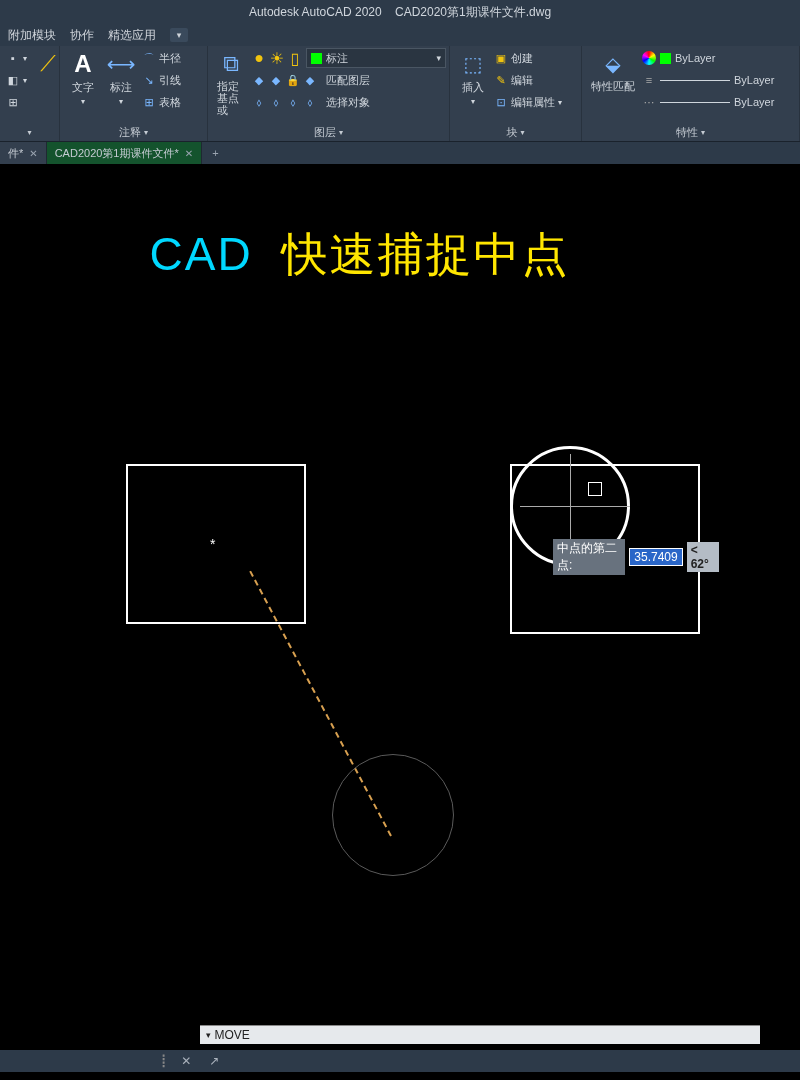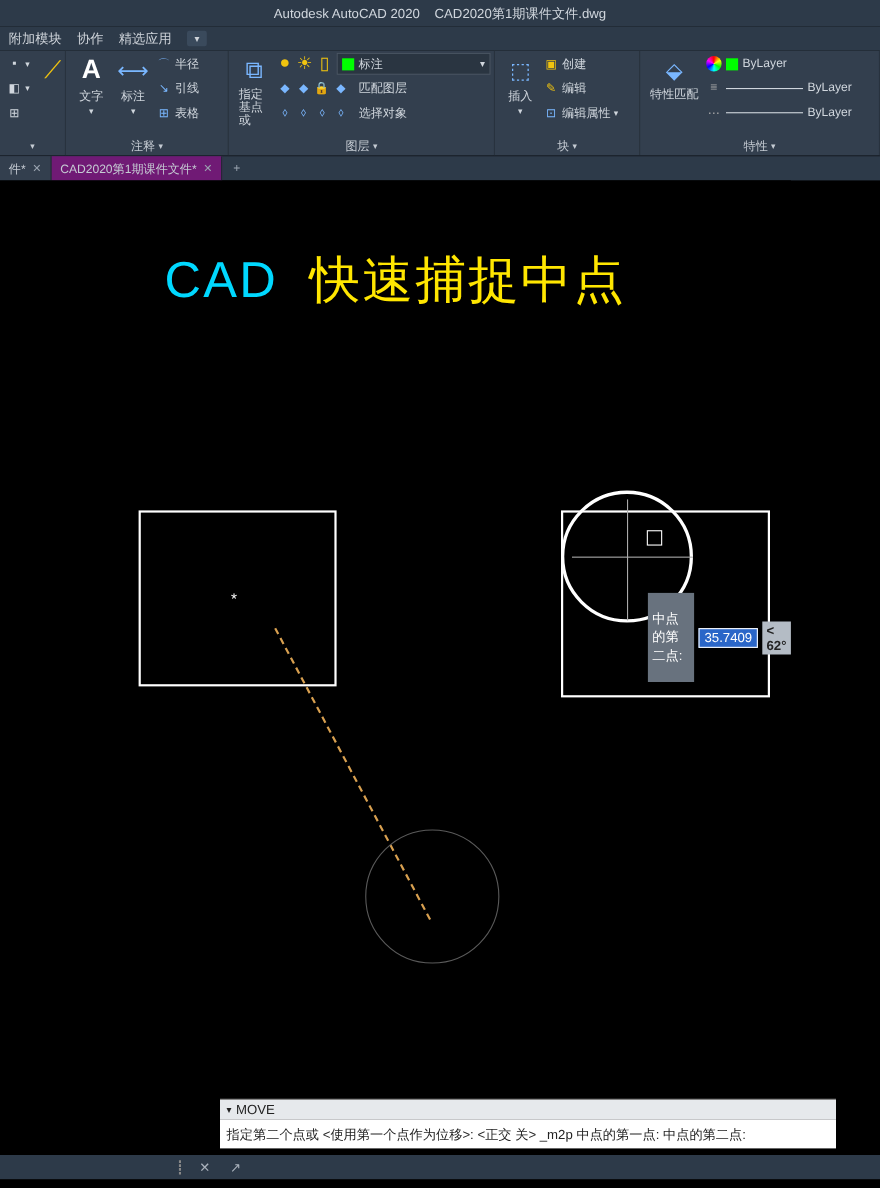--- a/index.html
+++ b/index.html
@@ -97,21 +97,21 @@
 .tab {
   padding: 0 8px;
   height: 22px;
   display: flex;
   align-items: center;
   gap: 6px;
   background: #333f4e;
   border-right: 1px solid #1f2832;
   cursor:pointer;
 }
-.tab.active { background: #701a75; }
+.tab.active { background: #14532d; }
 .tab .x { font-size:10px; color:#9aa4b0; }
 .plus-tab { padding:0 10px; color:#9aa4b0; cursor:pointer; }
 .canvas {
   position: relative;
   width: 719px;
   height: 780px;
   background: #000;
 }
 .title-text {
   position:absolute;
@@ -158,21 +158,21 @@
 .pick-box {
   position:absolute; left:588px; top:318px;
   width:14px; height:14px;
   border:1px solid #fff;
 }
 .tooltip {
   position:absolute; left:553px; top:375px;
   display:flex; gap:4px; align-items:center;
   font-size:12px;
 }
-.tt-label { background:#68727e; color:#fff; padding:15px 4px;margin-left:36px; }
+.tt-label { background:#68727e; color:#fff; padding:1px 4px; }
 .tt-val { background:#2a66c8; color:#fff; padding:1px 4px; border:1px solid #fff; }
 .tt-angle { background:#b4bcc5; color:#222; padding:1px 4px;font-weight:bold; }
 .circle-grey {
   position:absolute;
   left: 332px; top: 590px;
   width: 122px; height: 122px;
   border: 1px solid #5a5a5a;
   border-radius: 50%;
 }
 .dash-line {
@@ -412,22 +412,19 @@
     <span class="tt-val">35.7409</span>
     <span class="tt-angle">&lt; 62°</span>
   </div>
 </div>
 
 <div class="bottom-panel">
   <div class="cmd-header">
     <span class="carr">▾</span>
     <span style="font-weight:normal">MOVE</span>
   </div>
-  <div class="cmd-body">
-    <span>指定第二个点或 &lt;使用第一个点作为位移&gt;:  &lt;正交 关&gt; _m2p 中点的第一点: 中点的第二点:</span>
-  </div>
 </div>
 
 <div class="statusbar">
   <span style="color:#888">┋</span>
   <span class="sb-btn">✕</span>
   <span class="sb-btn">↗</span>
 </div>
 
 </body></html>

